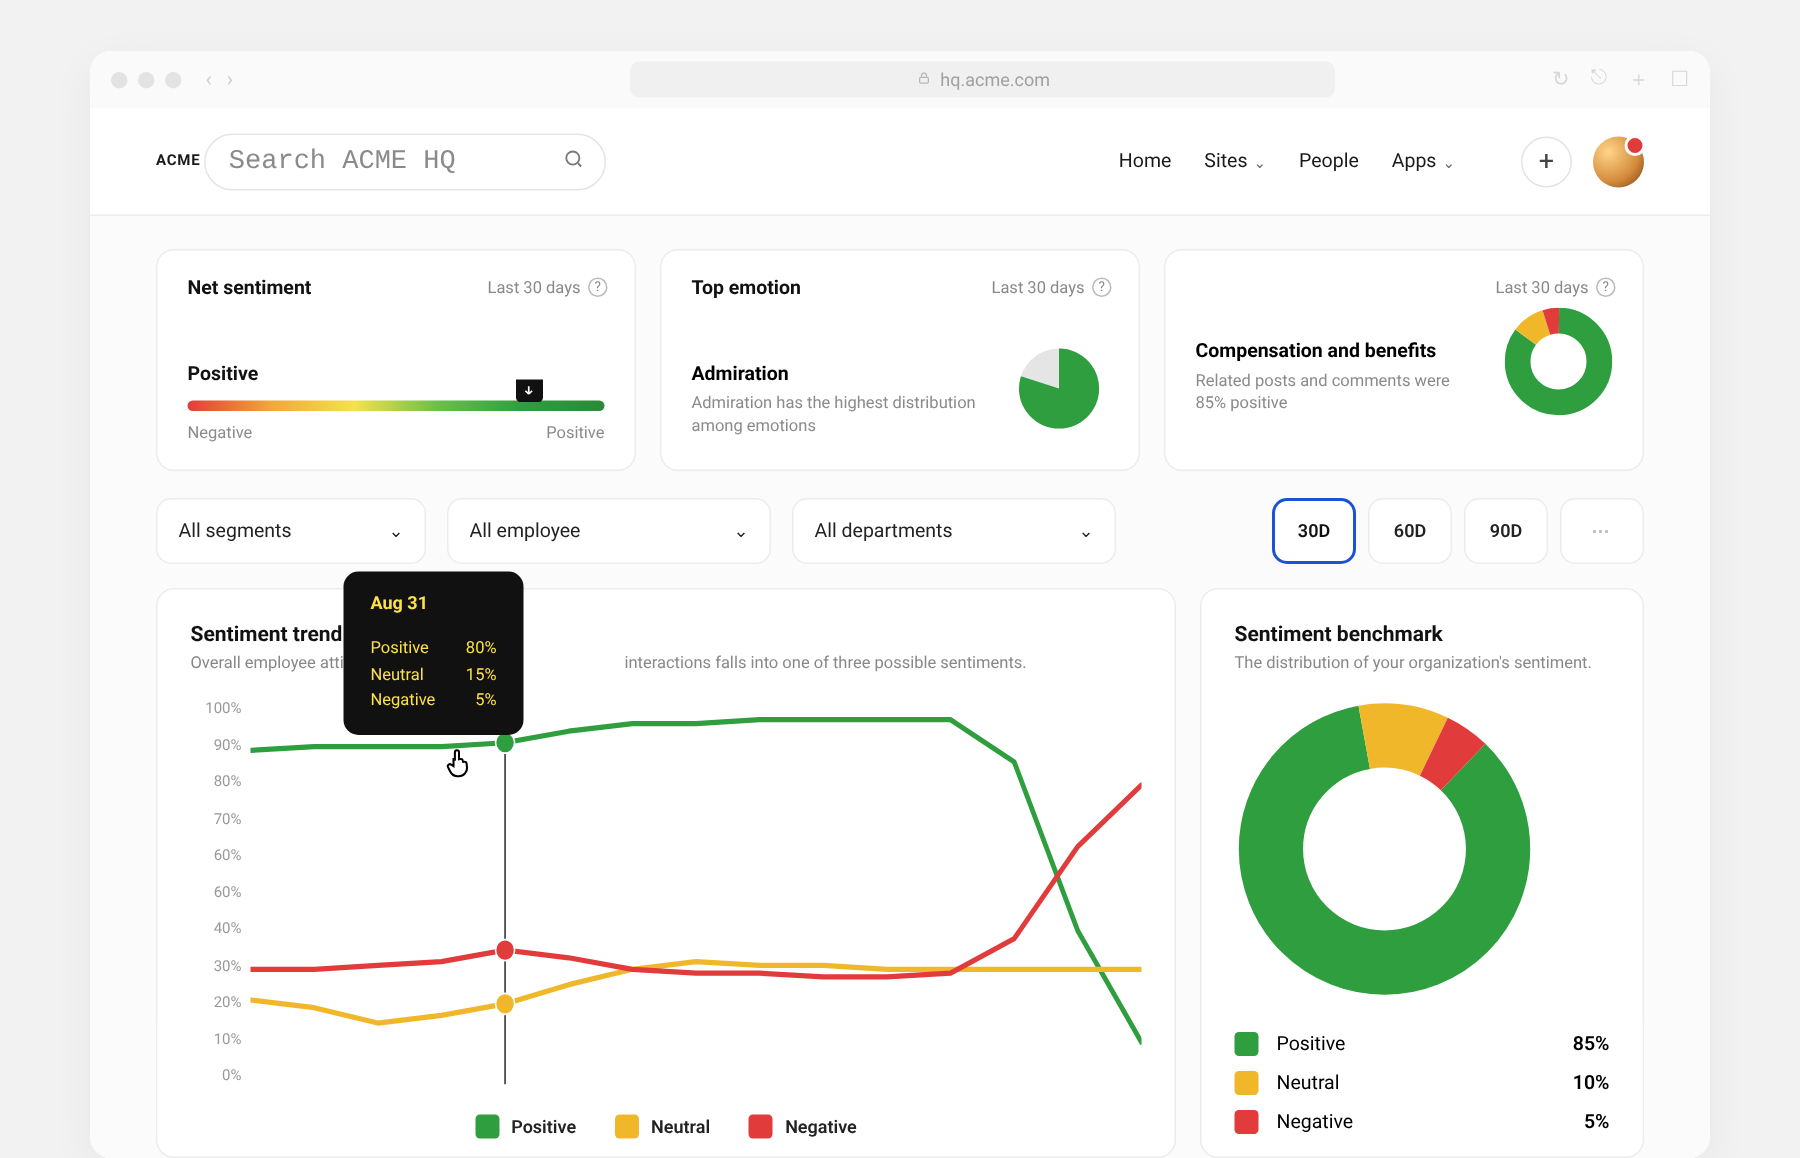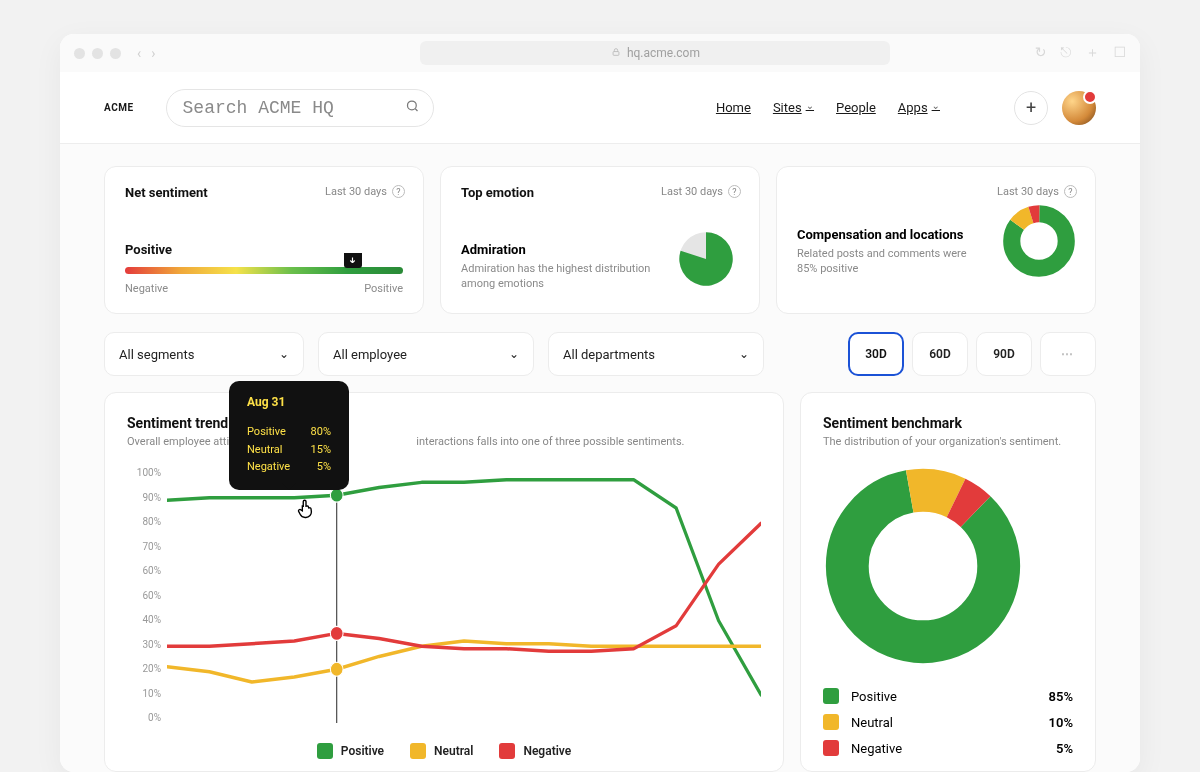--- a/index.html
+++ b/index.html
@@ -46,21 +46,21 @@
   font-size: 12px;
 }
 .chrome-right { margin-left: auto; display: flex; gap: 14px; color: #d8d8d8; font-size: 14px; }
 
 .app-header {
   height: 72px;
   border-bottom: 1px solid #ededed;
   display: flex;
   align-items: center;
   padding: 0 44px;
-  gap: 32px;
+  gap: 2px;
 }
 .logo {
   font-size: 10px;
   font-weight: 700;
   letter-spacing: .5px;
   color: #1a1a1a;
 }
 .searchwrap {
   position: relative;
   width: 268px;
@@ -81,21 +81,21 @@
   position: absolute; right: 14px; top: 50%; transform: translateY(-50%);
   color: #888;
 }
 .nav-links {
   margin-left: auto;
   display: flex;
   gap: 22px;
   font-size: 13px;
   color: #1a1a1a;
 }
-.nav-links .nl { display: flex; align-items: flex-start; gap: 4px; cursor: pointer; text-decoration: underline; }
+.nav-links .nl { display: flex; align-items: flex-end; gap: 4px; cursor: pointer; }
 .nav-links .chev { font-size: 10px; color: #666; }
 
 .header-actions { display: flex; align-items: center; gap: 14px; margin-left: 42px; }
 .plusbtn {
   width: 34px; height: 34px; border-radius: 50%;
   border: 1px solid #e3e3e3; display: flex; align-items: center; justify-content: center;
   color: #444; font-size: 18px; cursor: pointer;
 }
 .avatar {
   width: 34px; height: 34px; border-radius: 50%;
@@ -168,21 +168,21 @@
 .tt-chart { width: 72px; height: 72px; margin-top: 20px; }
 
 
 .filters { display: flex; gap: 14px; margin-top: 18px; align-items: center; }
 .filter {
   border: 1px solid #ececec; background: #fff; border-radius: 10px;
   height: 44px; padding: 0 14px;
   display: flex; align-items: center; justify-content: space-between;
   font-size: 13px; color: #222; cursor: pointer;
 }
-.filter.seg { width: 200px; gap: 48px; }
+.filter.seg { width: 180px; gap: 48px; }
 .filter.loc { width: 216px; }
 .filter.dep { width: 216px; }
 .filter .fchev { font-size: 12px; color: #222; }
 .rangegrp { display: flex; gap: 8px; margin-left: auto; }
 .rangebtn {
   width: 56px; height: 44px;
   border: 1px solid #ececec; border-radius: 10px;
   background: #fff; font-size: 12px; font-weight: 600; color: #222;
   display: flex; align-items: center; justify-content: center; cursor: pointer;
 }
@@ -360,21 +360,21 @@
         </div>
       </div>
 
       <div class="card">
         <div class="last30">
           <span>Last 30 days</span>
           <span class="q">?</span>
         </div>
         <div class="te-body">
           <div class="te-text">
-            <div class="te-title">Compensation and locations</div>
+            <div class="te-title">Compensation and benefits</div>
             <div class="te-desc">Related posts and comments were 85% positive</div>
           </div>
           <svg class="tt-chart" viewBox="0 0 42 42">
             <circle cx="21" cy="21" r="15.9" fill="transparent" stroke="#2f9e3f" stroke-width="10" stroke-dasharray="85 15" stroke-dashoffset="25"></circle>
             <circle cx="21" cy="21" r="15.9" fill="transparent" stroke="#f1b72a" stroke-width="10" stroke-dasharray="10 90" stroke-dashoffset="40"></circle>
             <circle cx="21" cy="21" r="15.9" fill="transparent" stroke="#e23b3b" stroke-width="10" stroke-dasharray="5 95" stroke-dashoffset="30"></circle>
           </svg>
         </div>
       </div>
     </div>

